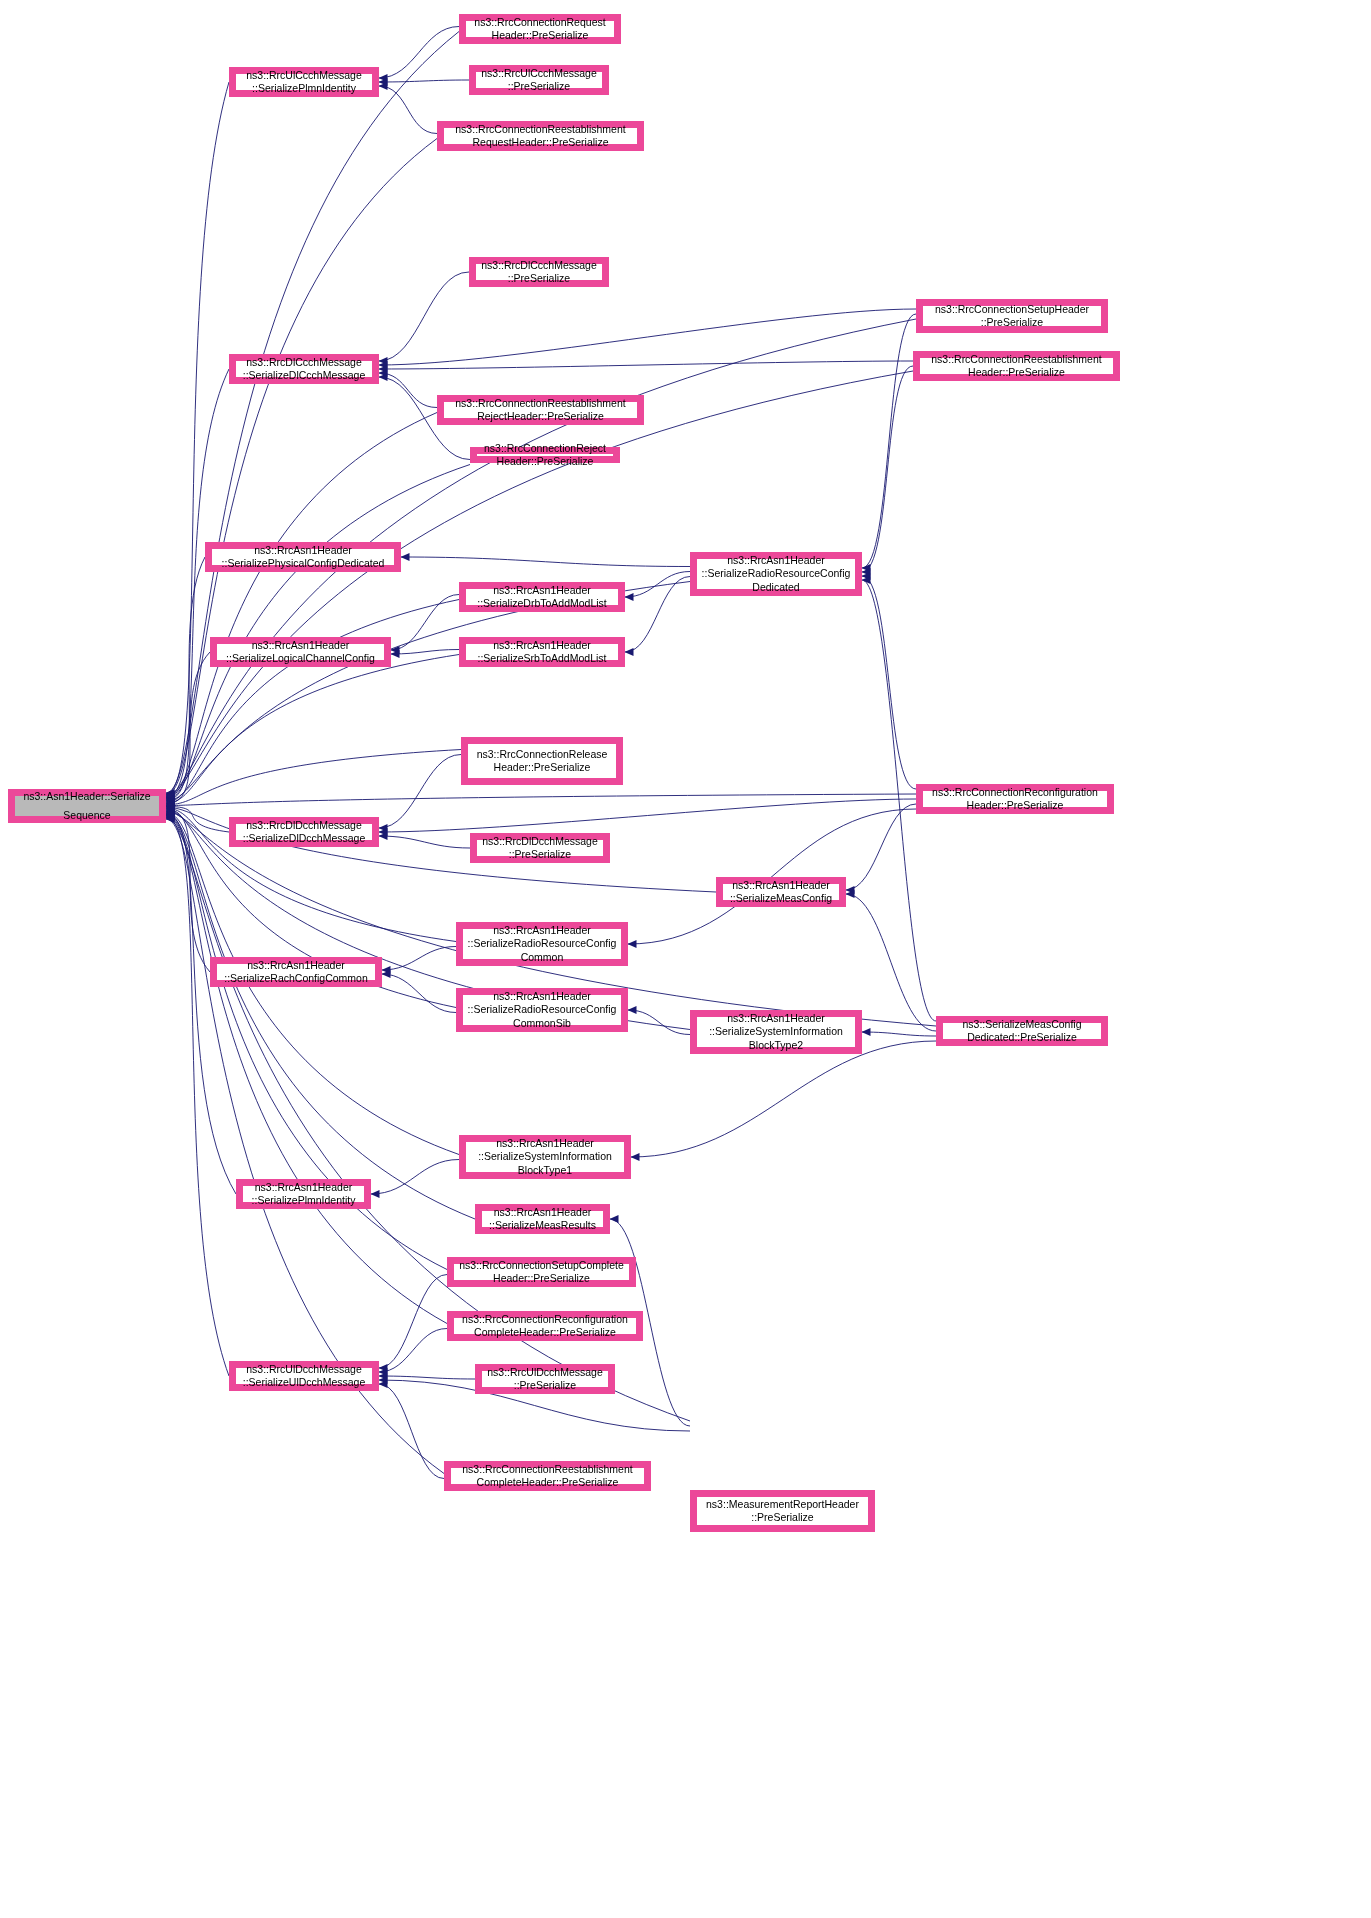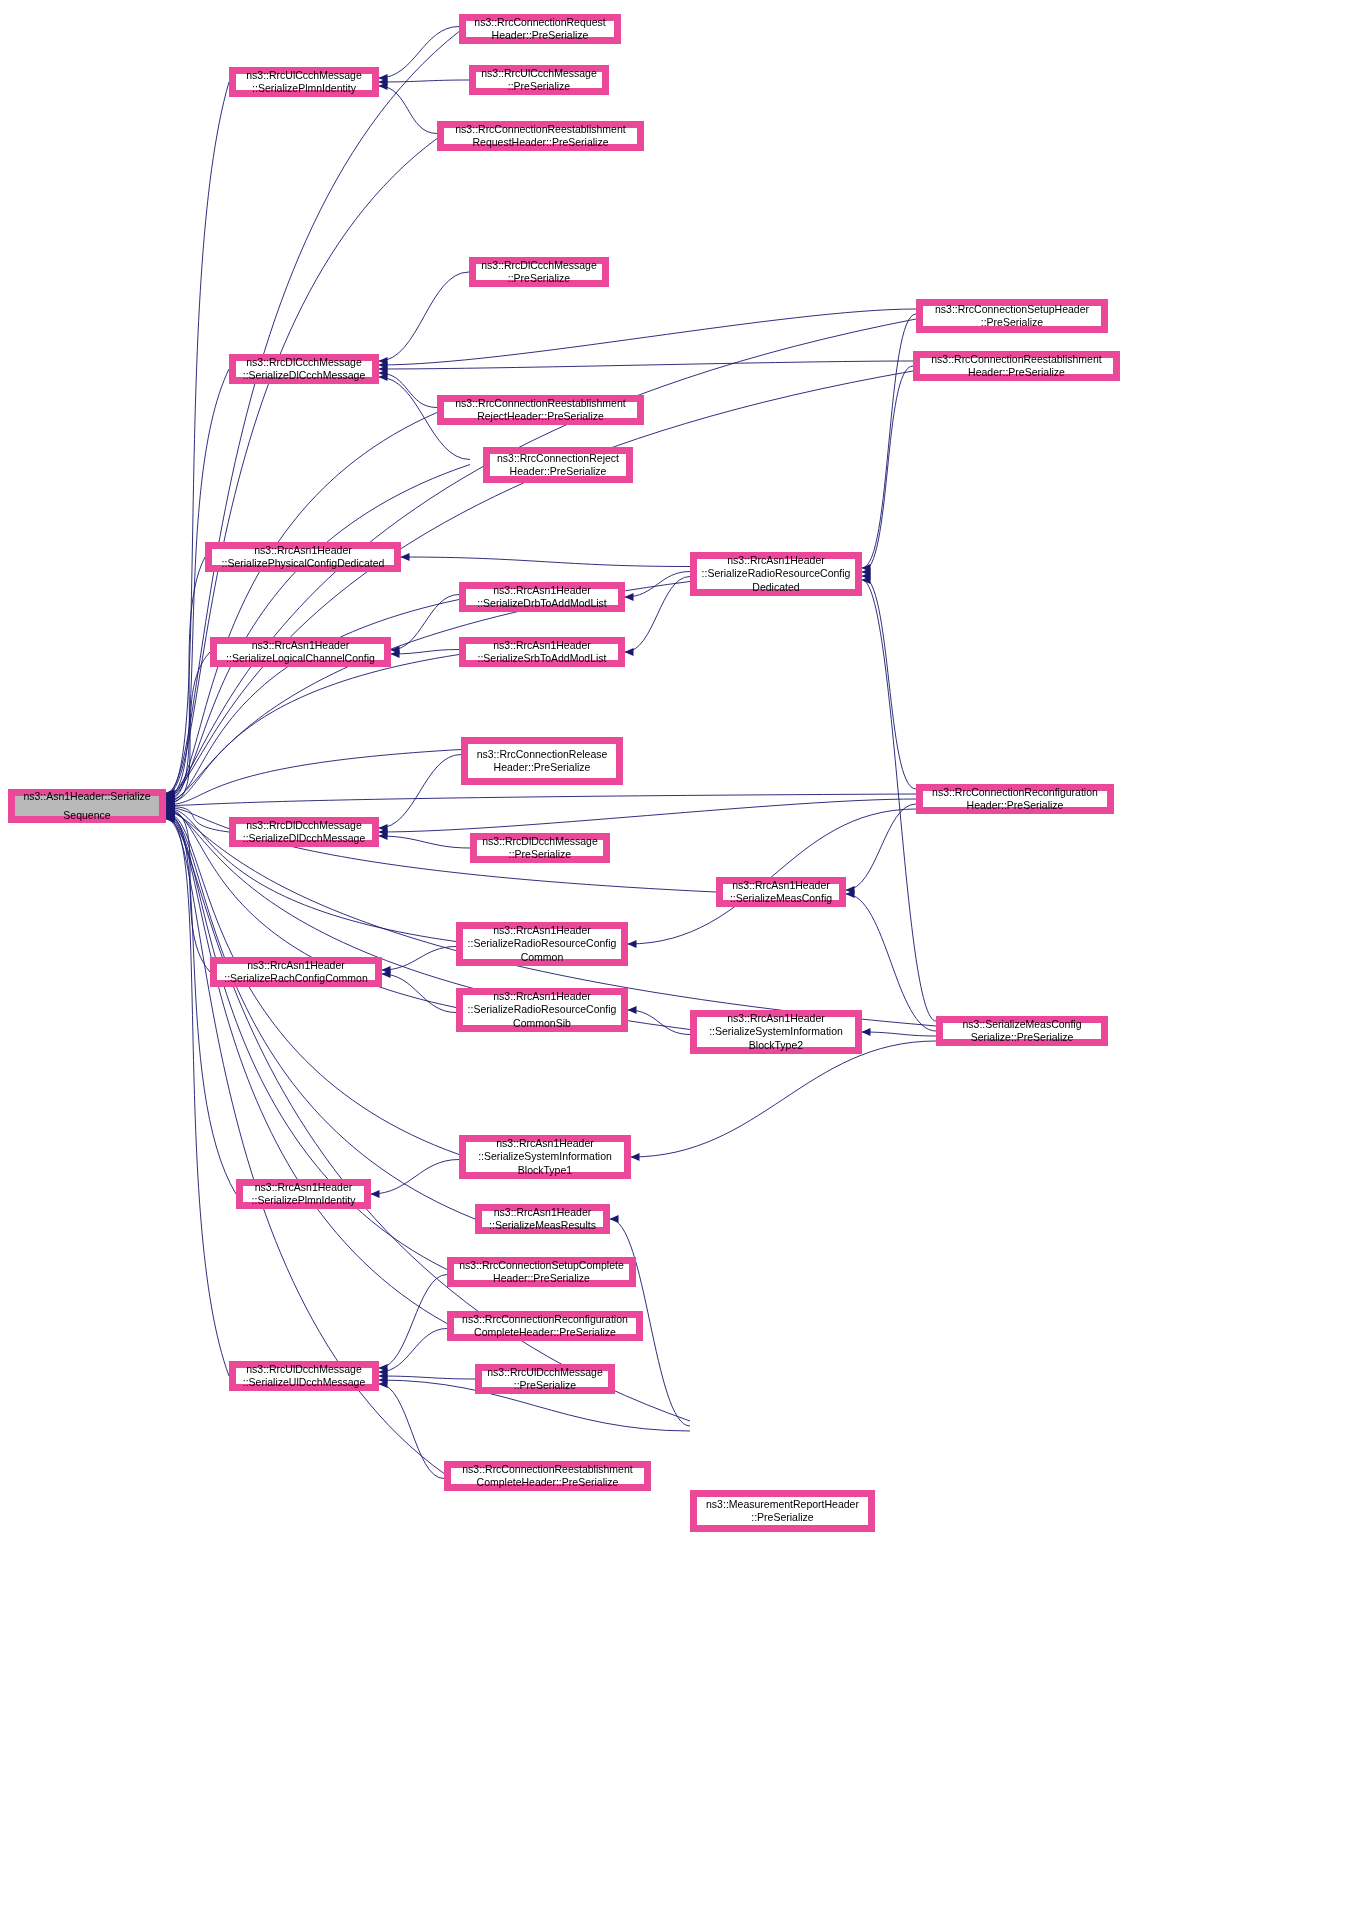--- a/index.html
+++ b/index.html
@@ -126,21 +126,21 @@
         <div class="node-line">::SerializeDlCcchMessage</div>
       </div>
       <div class="node" style="left: 913px; top: 351px; width: 207px; height: 30px;">
         <div class="node-line">ns3::RrcConnectionReestablishment</div>
         <div class="node-line">Header::PreSerialize</div>
       </div>
       <div class="node" style="left: 437px; top: 395px; width: 207px; height: 30px;">
         <div class="node-line">ns3::RrcConnectionReestablishment</div>
         <div class="node-line">RejectHeader::PreSerialize</div>
       </div>
-      <div class="node" style="left: 470px; top: 447px; width: 150px; height: 36px; margin-left: 13px;">
+      <div class="node" style="left: 470px; top: 447px; width: 150px; height: 16px;">
         <div class="node-line">ns3::RrcConnectionReject</div>
         <div class="node-line">Header::PreSerialize</div>
       </div>
       <div class="node" style="left: 205px; top: 542px; width: 196px; height: 30px;">
         <div class="node-line">ns3::RrcAsn1Header</div>
         <div class="node-line">::SerializePhysicalConfigDedicated</div>
       </div>
       <div class="node" style="left: 690px; top: 552px; width: 172px; height: 44px;">
         <div class="node-line">ns3::RrcAsn1Header</div>
         <div class="node-line">::SerializeRadioResourceConfig</div>
@@ -192,21 +192,21 @@
         <div class="node-line">::SerializeRadioResourceConfig</div>
         <div class="node-line">CommonSib</div>
       </div>
       <div class="node" style="left: 690px; top: 1010px; width: 172px; height: 44px;">
         <div class="node-line">ns3::RrcAsn1Header</div>
         <div class="node-line">::SerializeSystemInformation</div>
         <div class="node-line">BlockType2</div>
       </div>
       <div class="node" style="left: 936px; top: 1016px; width: 172px; height: 30px;">
         <div class="node-line">ns3::SerializeMeasConfig</div>
-        <div class="node-line">Serialize::PreSerialize</div>
+        <div class="node-line">Dedicated::PreSerialize</div>
       </div>
       <div class="node" style="left: 459px; top: 1135px; width: 172px; height: 44px;">
         <div class="node-line">ns3::RrcAsn1Header</div>
         <div class="node-line">::SerializeSystemInformation</div>
         <div class="node-line">BlockType1</div>
       </div>
       <div class="node" style="left: 236px; top: 1179px; width: 135px; height: 30px;">
         <div class="node-line">ns3::RrcAsn1Header</div>
         <div class="node-line">::SerializePlmnIdentity</div>
       </div>

